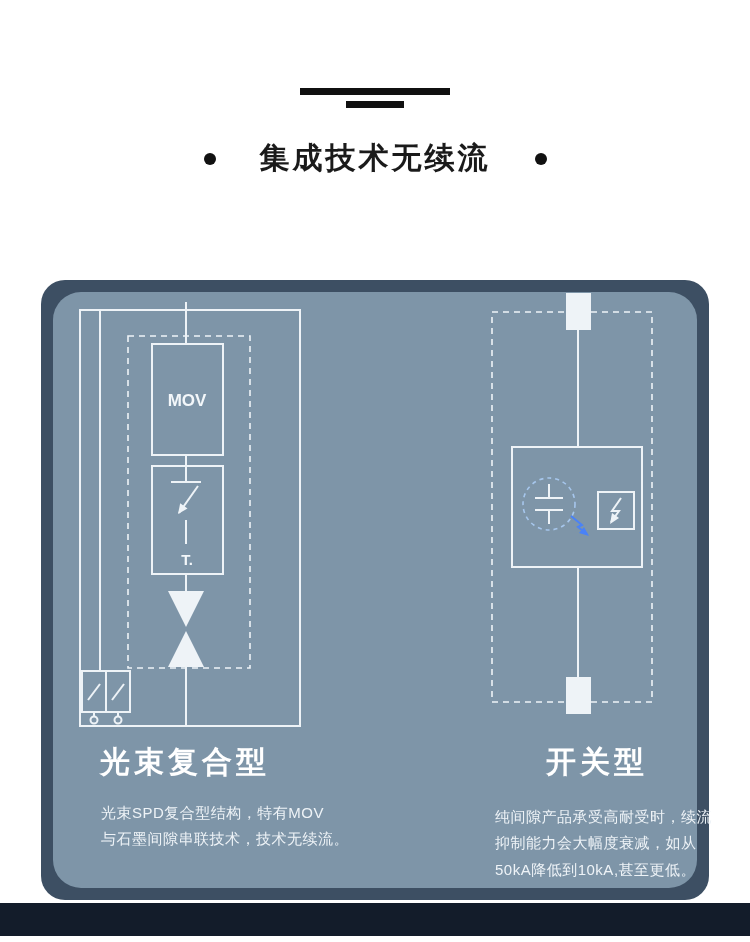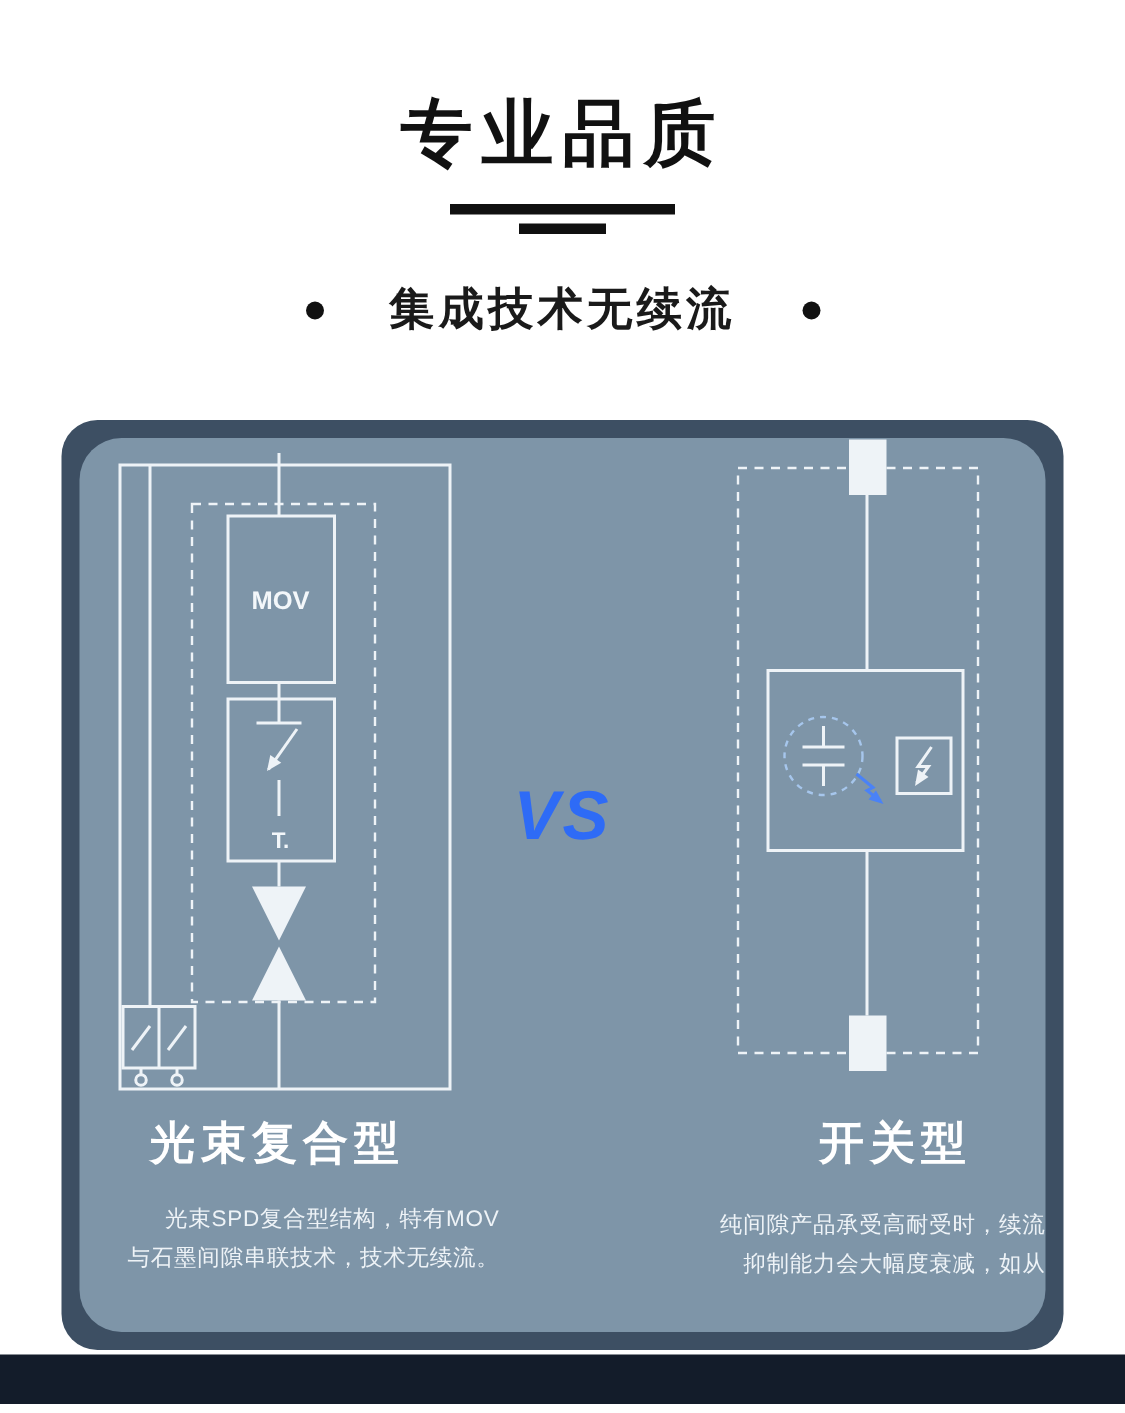--- a/index.html
+++ b/index.html
@@ -12,39 +12,38 @@
   .dot{width:12px;height:12px;border-radius:50%;background:#111;display:inline-block;}
   .panel{position:absolute;left:41px;top:280px;width:668px;height:620px;border-radius:24px;background:var(--panel-outer,#3d4f63);}
   .panel-inner{position:absolute;left:12px;top:12px;right:12px;bottom:12px;border-radius:28px;background:var(--panel-inner,#7e95a8);}
   .circuit{position:absolute;}
   .circuit.left{left:25px;top:10px;}
   .circuit.right{left:432px;top:0px;}
   .vs{position:absolute;left:50%;top:224px;transform:translateX(-50%);font-size:46px;font-weight:bold;font-style:italic;color:var(--accent,#2e6bf6);letter-spacing:2px;}
   .type-name{position:absolute;text-align:center;font-size:30px;font-weight:bold;color:#ffffff;letter-spacing:4px;}
   .type-name.left{left:19px;width:226px;top:450px;}
   .type-name.right{left:455px;width:178px;top:450px;}
-  .type-desc{position:absolute;text-align:right;font-size:15px;line-height:1.75;color:#eef3f7;letter-spacing:0.5px;}
+  .type-desc{position:absolute;text-align:left;font-size:15px;line-height:1.75;color:#eef3f7;letter-spacing:0.5px;padding-left:48px;}
   .type-desc.left{left:0px;width:280px;top:508px;}
   .type-desc.right{left:394px;width:250px;top:512px;}
   .footer-band{position:absolute;left:0;top:903px;width:750px;height:33px;background:var(--footer-band,#131c2a);}
   .ckt-line{stroke:var(--line,#eef3f7);stroke-width:2;fill:none;}
   .ckt-dash{stroke:var(--line,#eef3f7);stroke-width:1.6;fill:none;stroke-dasharray:6 5;}
   .ckt-fill{fill:var(--line,#f3f7fa);stroke:none;}
   .ckt-text{fill:#f3f7fa;font-family:"Liberation Sans",sans-serif;font-weight:bold;}
   .ckt-blue{stroke:#4a82f7;stroke-width:2;fill:none;}
   .ckt-blue-fill{fill:#4a82f7;stroke:none;}
   .ckt-circ{stroke:#a6c6ec;stroke-width:1.6;fill:none;stroke-dasharray:4 4;}
 </style>
 </head>
 <body>
 
 <div class="page">
 
   <div class="header">
-    <h1 class="title">专业品质</h1>
     <div class="bar-long"></div>
     <div class="bar-short"></div>
     <div class="subtitle">
       <span class="dot"></span>
       <span>集成技术无续流</span>
       <span class="dot"></span>
     </div>
   </div>
 
   <div class="panel">
@@ -77,21 +76,20 @@
         <rect class="ckt-line" x="4" y="369" width="48" height="41"></rect>
         <line class="ckt-line" x1="28" y1="369" x2="28" y2="410"></line>
         <line class="ckt-line" x1="10" y1="398" x2="22" y2="382"></line>
         <line class="ckt-line" x1="34" y1="398" x2="46" y2="382"></line>
         <line class="ckt-line" x1="16" y1="410" x2="16" y2="414"></line>
         <line class="ckt-line" x1="40" y1="410" x2="40" y2="414"></line>
         <circle class="ckt-line" cx="16" cy="418" r="3.5"></circle>
         <circle class="ckt-line" cx="40" cy="418" r="3.5"></circle>
       </svg>
 
-      <div class="vs">VS</div>
 
       <svg class="circuit right" width="178" height="434" viewBox="0 0 178 434">
         <rect class="ckt-dash" x="7" y="20" width="160" height="390"></rect>
         <rect class="ckt-fill" x="81" y="1" width="25" height="37"></rect>
         <line class="ckt-line" x1="93" y1="38" x2="93" y2="155"></line>
 
         <rect class="ckt-line" x="27" y="155" width="130" height="120"></rect>
         <circle class="ckt-circ" cx="64" cy="212" r="26"></circle>
         <line class="ckt-line" x1="64" y1="192" x2="64" y2="206"></line>
         <line class="ckt-line" x1="50" y1="206" x2="78" y2="206"></line>
@@ -112,19 +110,20 @@
       <div class="type-name left">光束复合型</div>
       <div class="type-name right">开关型</div>
 
       <div class="type-desc left">
         <div>光束SPD复合型结构，特有MOV</div>
         <div>与石墨间隙串联技术，技术无续流。</div>
       </div>
       <div class="type-desc right">
         <div>纯间隙产品承受高耐受时，续流</div>
         <div>抑制能力会大幅度衰减，如从</div>
+        <div>50kA降低到10kA,甚至更低。</div>
       </div>
 
     </div>
   </div>
 
   <div class="footer-band"></div>
 </div>
 
 </body></html>

